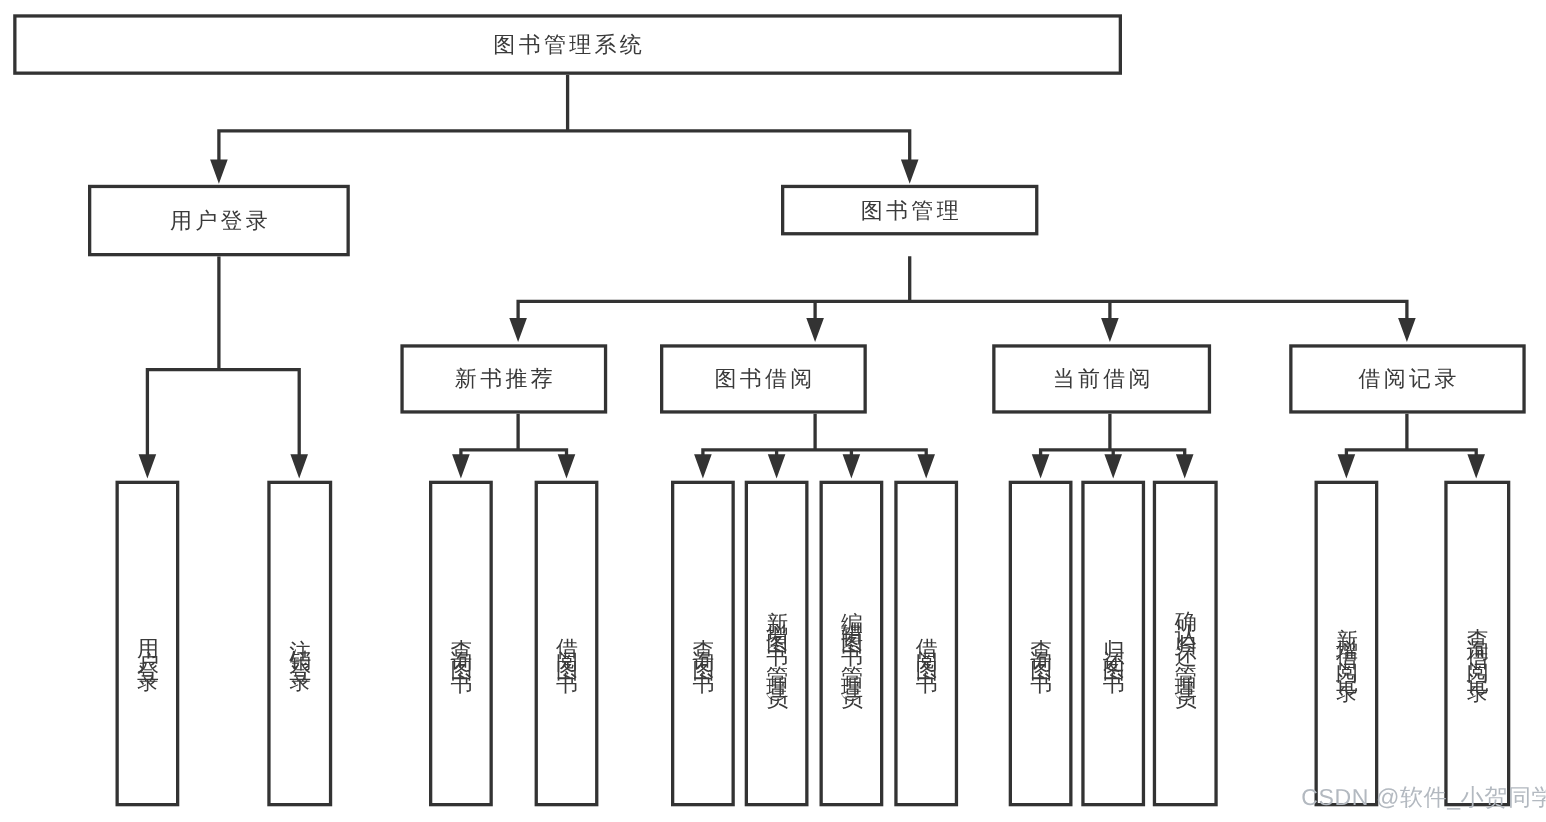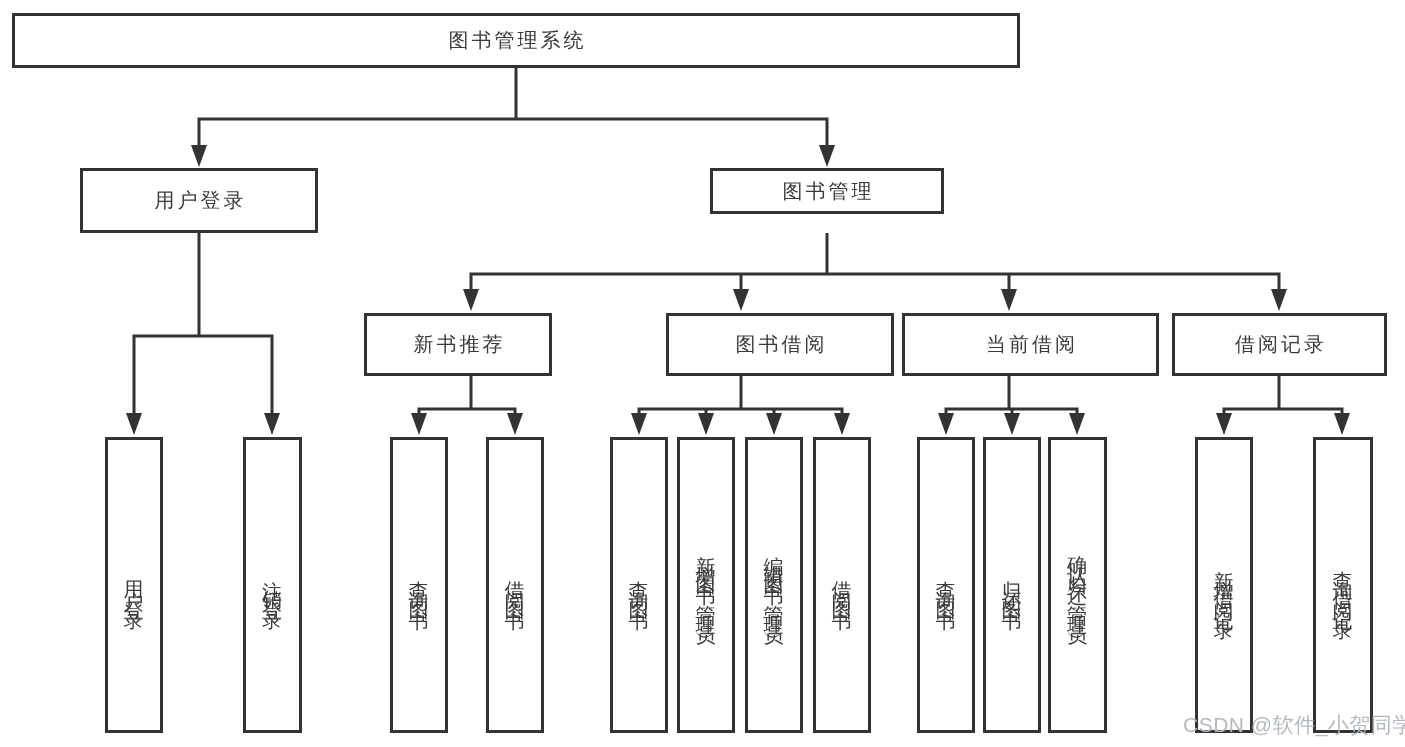--- a/index.html
+++ b/index.html
@@ -60,22 +60,22 @@
       M1069 413 L1085 413 L1077 435 Z  M1216 413 L1232 413 L1224 435 Z
       M1334 413 L1350 413 L1342 435 Z"></path>
   </svg>
 
   <div class="box hbox" style="left:12px;top:13px;width:1008px;height:55px">图书管理系统</div>
 
   <div class="box hbox" style="left:80px;top:168px;width:238px;height:65px">用户登录</div>
   <div class="box hbox" style="left:710px;top:168px;width:234px;height:46px">图书管理</div>
 
   <div class="box hbox" style="left:364px;top:313px;width:188px;height:63px">新书推荐</div>
-  <div class="box hbox" style="left:666px;top:313px;width:228px;height:63px">图书借阅</div>
-  <div class="box hbox" style="left:902px;top:313px;width:257px;height:63px">当前借阅</div>
+  <div class="box hbox" style="left:600px;top:313px;width:188px;height:63px">图书借阅</div>
+  <div class="box hbox" style="left:902px;top:313px;width:199px;height:63px">当前借阅</div>
   <div class="box hbox" style="left:1172px;top:313px;width:215px;height:63px">借阅记录</div>
 
   <div class="box vbox" style="left:105px;top:437px;width:58px;height:296px">用户登录</div>
   <div class="box vbox" style="left:243px;top:437px;width:59px;height:296px">注销登录</div>
 
   <div class="box vbox" style="left:390px;top:437px;width:58px;height:296px">查询图书</div>
   <div class="box vbox" style="left:486px;top:437px;width:58px;height:296px">借阅图书</div>
 
   <div class="box vbox" style="left:610px;top:437px;width:58px;height:296px">查询图书</div>
   <div class="box vbox" style="left:677px;top:437px;width:58px;height:296px">新增图书（管理员）</div>

